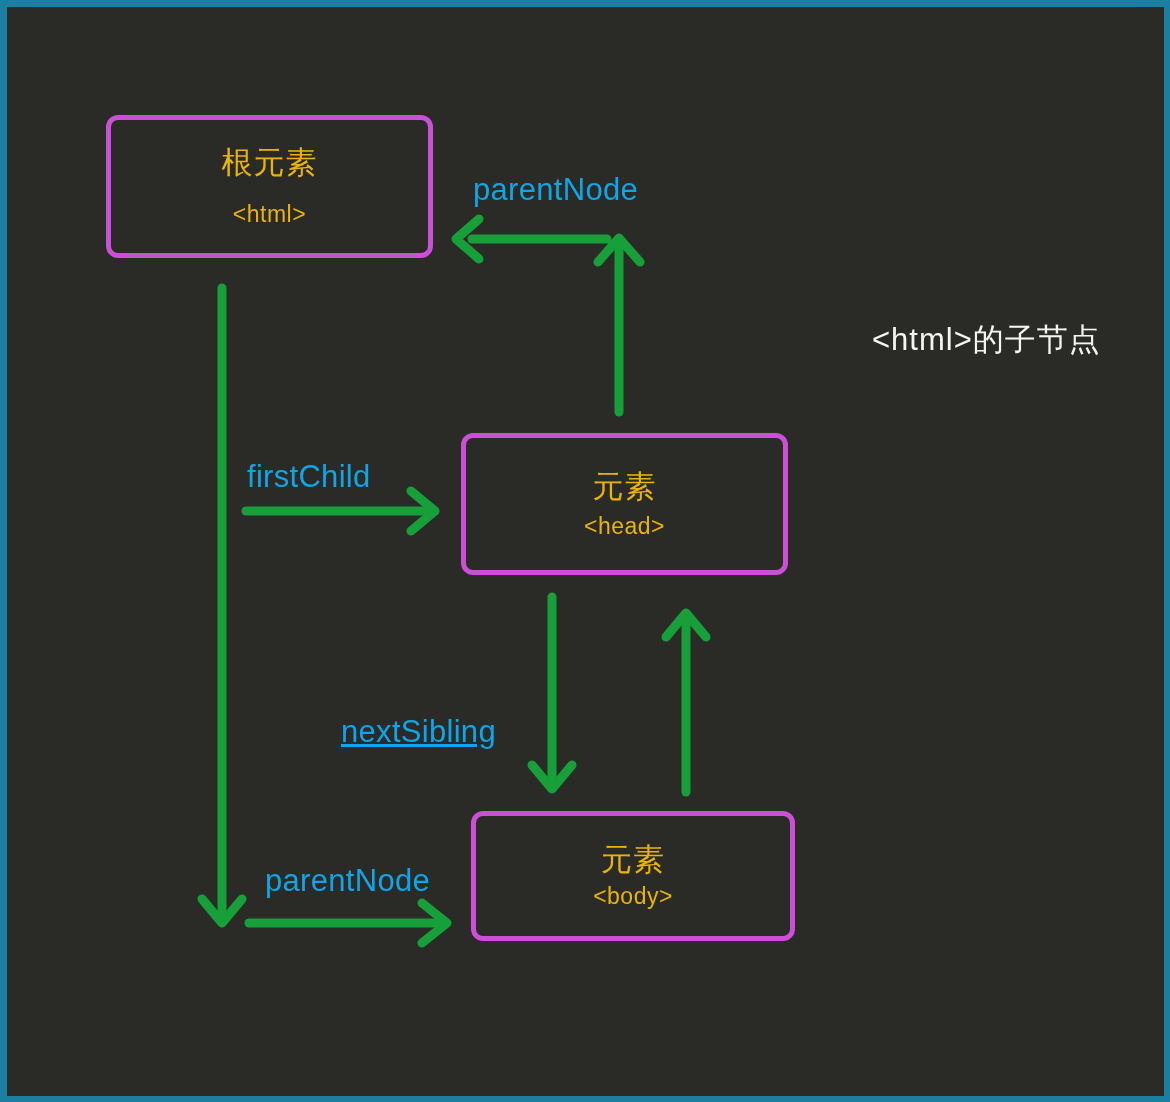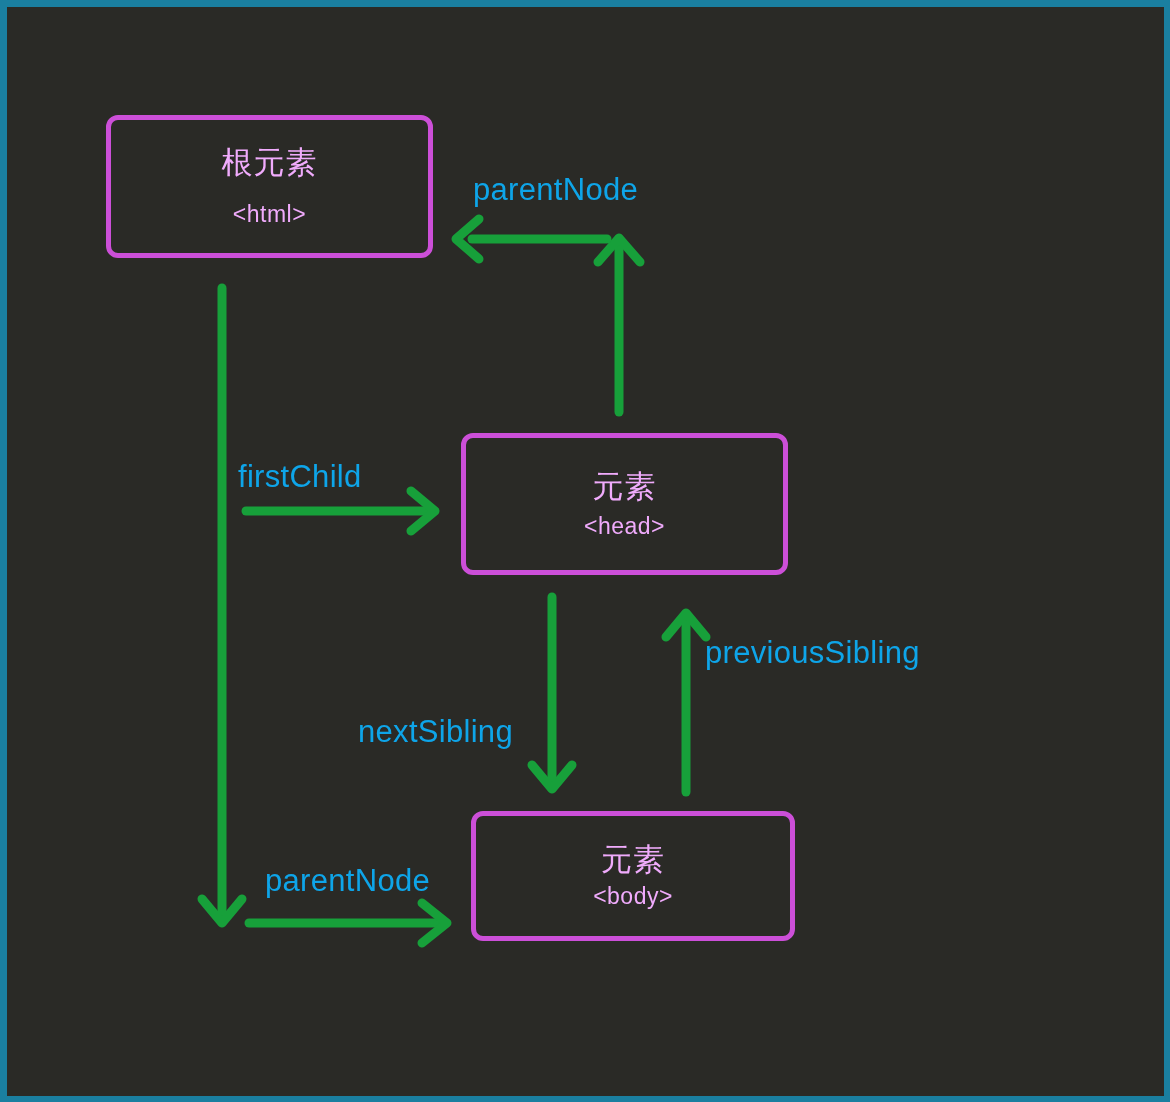--- a/index.html
+++ b/index.html
@@ -35,21 +35,21 @@
   
   .node-box {
     position: absolute;
     border: 5px solid #cc4fd8;
     border-radius: 12px;
     background: #2a2a26;
     display: flex;
     flex-direction: column;
     align-items: center;
     justify-content: center;
-    color: #f0abfc;
+    color: #eab308;
     text-align: center;
   }
   .node-title {
     font-size: 31px;
     line-height: 1.15;
     letter-spacing: 1px;
   }
   .node-tag {
     font-size: 23px;
     line-height: 1.15;
@@ -73,23 +73,23 @@
 
   
   .label {
     position: absolute;
     color: #0ea5e9;
     font-size: 31px;
     white-space: nowrap;
     letter-spacing: 0.3px;
   }
   #label-parentnode      { left: 466px; top: 165px; }
-  #label-firstchild      { left: 231px; top: 452px; }
+  #label-firstchild      { left: 240px; top: 452px; }
   #label-lastchild       { left: 258px; top: 856px; }
-  #label-nextsibling     { left: 351px; top: 707px; }
+  #label-nextsibling     { left: 334px; top: 707px; text-decoration: underline; }
   #label-previoussibling { left: 698px; top: 628px; }
 
   .note {
     position: absolute;
     color: #f4f4f0;
     font-size: 31px;
     white-space: nowrap;
     letter-spacing: 1px;
   }
   #note-line1 { left: 865px; top: 312px; }
@@ -158,17 +158,17 @@
 
     <div class="node-box" id="node-body">
       <span class="node-title">元素</span>
       <span class="node-tag">&lt;body&gt;</span>
     </div>
 
     <div class="label" id="label-parentnode">parentNode</div>
     <div class="label" id="label-firstchild">firstChild</div>
     <div class="label" id="label-lastchild">parentNode</div>
     <div class="label" id="label-nextsibling">nextSibling</div>
-    <div class="label" id="label-previoussibling">previousSibling</div>
 
+    <div class="note" id="note-line1">&lt;html&gt;的子节点</div>
 
   </div>
 </div>
 
 </body></html>

